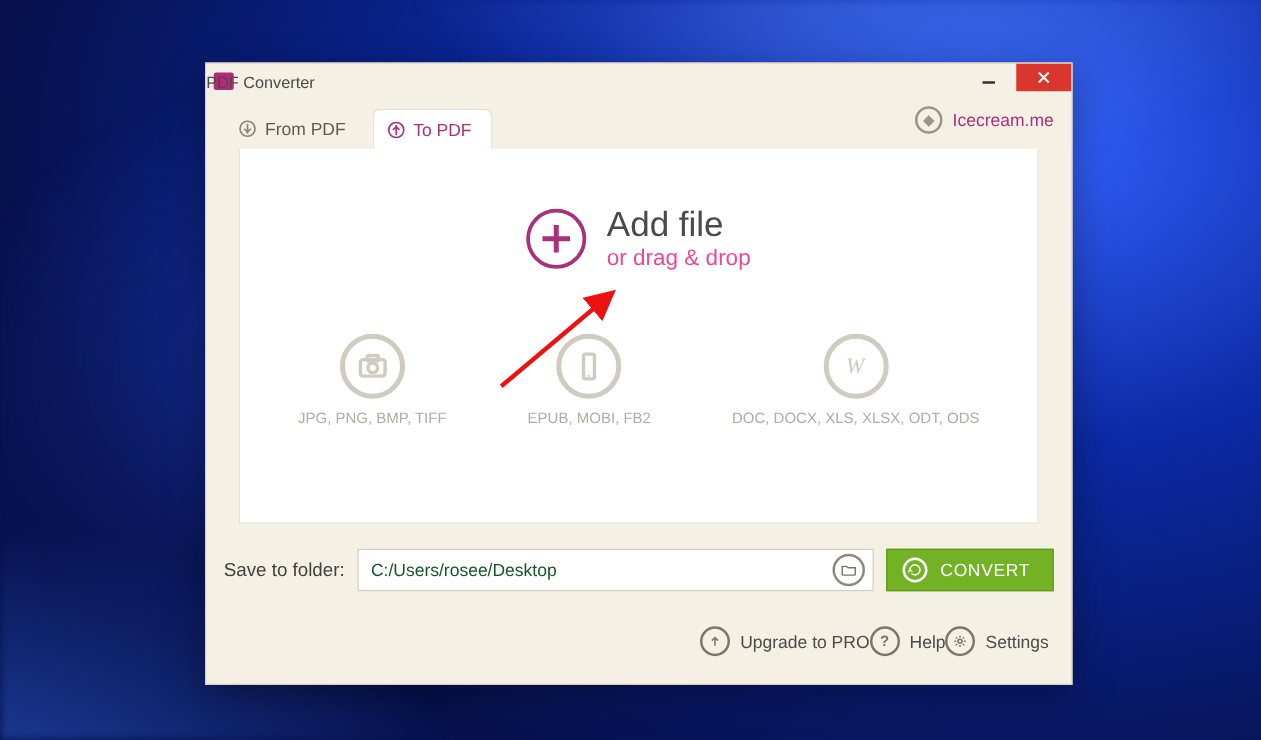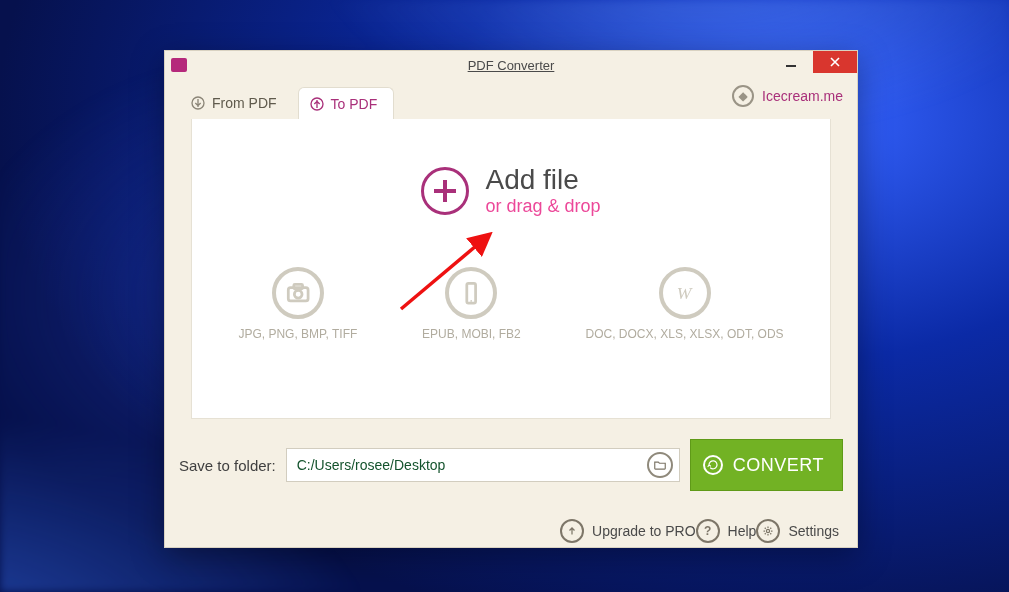--- a/index.html
+++ b/index.html
@@ -35,22 +35,22 @@
     background: #f5f0e4;
     display: flex; align-items: center;
     padding-left: 6px;
     position: relative;
   }
   .titlebar .icon-box {
     width: 16px; height: 14px; background: #b5297b; border-radius: 2px;
     display: inline-block;
   }
   .titlebar .title {
-    position: absolute; left: 0; right: 0; text-align: center;
-    font-size: 13px; color: #4a4a4a; pointer-events: none; text-decoration: underline;
+    position: absolute; left: 0; right: 0; 
+    font-size: 13px; color: #4a4a4a; pointer-events: none;
   }
   .winbtns { position: absolute; right: 0; top: 0; display: flex; height: 22px; }
   .winbtn {
     width: 44px; height: 22px; display: flex; align-items: center; justify-content: center;
     font-size: 14px; cursor: pointer;
   }
   .winbtn.min { color: #333; }
   .winbtn.min .line { width: 10px; height: 2px; background: #333; position: relative; top: 4px; }
   .winbtn.close { background: #d9362e; color: #fff; }
 
@@ -148,23 +148,23 @@
     flex: 1; display: flex; align-items: center;
     height: 34px; background: #ffffff; border: 1px solid #d2cdbf;
     padding: 0 6px 0 10px;
   }
   .pathfield .path { flex: 1; font-size: 14px; color: #14532d; }
   .pathfield .browse {
     width: 26px; height: 26px; border: 2px solid #8f897b; border-radius: 50%;
     display: flex; align-items: center; justify-content: center; cursor: pointer;
   }
   .convertbtn {
-    height: 52px; padding: 0 18px 0 12px;
+    height: 34px; padding: 0 18px 0 12px;
     background: #72b224; border: 1px solid #5f9a18;
-    color: #ffffff; font-size: 18px; letter-spacing: 0.5px;
+    color: #ffffff; font-size: 14px; letter-spacing: 0.5px;
     display: flex; align-items: center; gap: 10px; cursor: pointer;
   }
   .convertbtn .refresh {
     width: 20px; height: 20px; border: 2px solid #fff; border-radius: 50%;
     display: flex; align-items: center; justify-content: center;
   }
 
   
   .footerrow {
     display: flex; justify-content: flex-end; 

